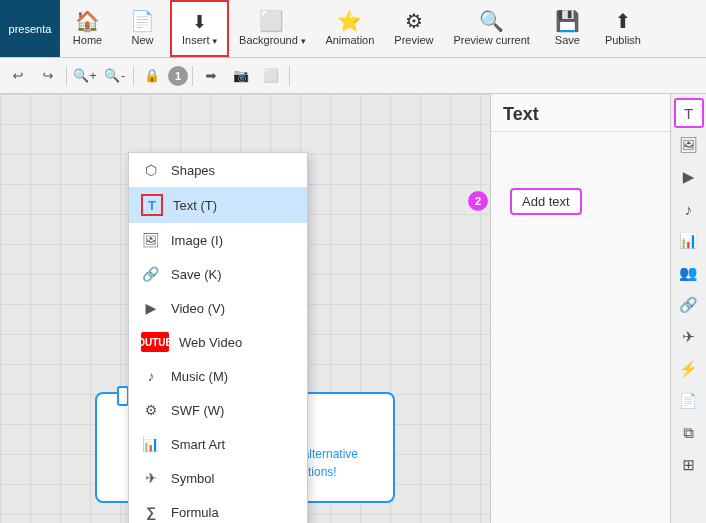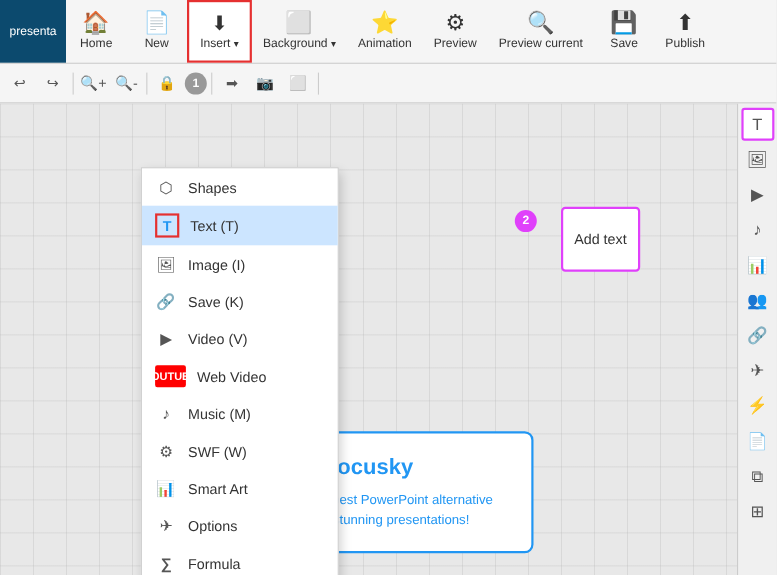--- a/index.html
+++ b/index.html
@@ -207,21 +207,21 @@
     }
 
     
     .add-text-tooltip {
       position: absolute;
       top: 94px;
       left: 510px;
       background: #fff;
       border: 2px solid #e040fb;
       border-radius: 4px;
-      padding: 20px 10px;
+      padding: 4px 10px;
       font-size: 13px;
       color: #333;
       white-space: nowrap;
       z-index: 300;
     }
 
     
     .step2-badge {
       position: absolute;
       top: 97px;
@@ -395,36 +395,40 @@
     <div class="dropdown-item">
       <div class="dropdown-icon">⚙</div>
       <span>SWF (W)</span>
     </div>
     <div class="dropdown-item">
       <div class="dropdown-icon">📊</div>
       <span>Smart Art</span>
     </div>
     <div class="dropdown-item">
       <div class="dropdown-icon">✈</div>
-      <span>Options</span>
+      <span>Symbol</span>
     </div>
     <div class="dropdown-item">
       <div class="dropdown-icon" style="font-style:italic;font-weight:bold;">∑</div>
       <span>Formula</span>
     </div>
   </div>
 
   <div class="step2-badge">2</div>
 
   <div class="add-text-tooltip">
     <span>Add text</span>
   </div>
 
   <div class="right-side">
 
+    <div class="text-panel">
+      <div class="text-panel-title">Text</div>
+
+    </div>
 
     <div class="icon-sidebar">
       <div class="is-btn rp-item active-text" title="Text">T</div>
       <div class="is-btn" title="Image">🖼</div>
       <div class="is-btn" title="Video">▶</div>
       <div class="is-btn" title="Music">♪</div>
       <div class="is-btn" title="Chart">📊</div>
       <div class="is-btn" title="People">👥</div>
       <div class="is-btn" title="Link">🔗</div>
       <div class="is-btn" title="Symbol">✈</div>

